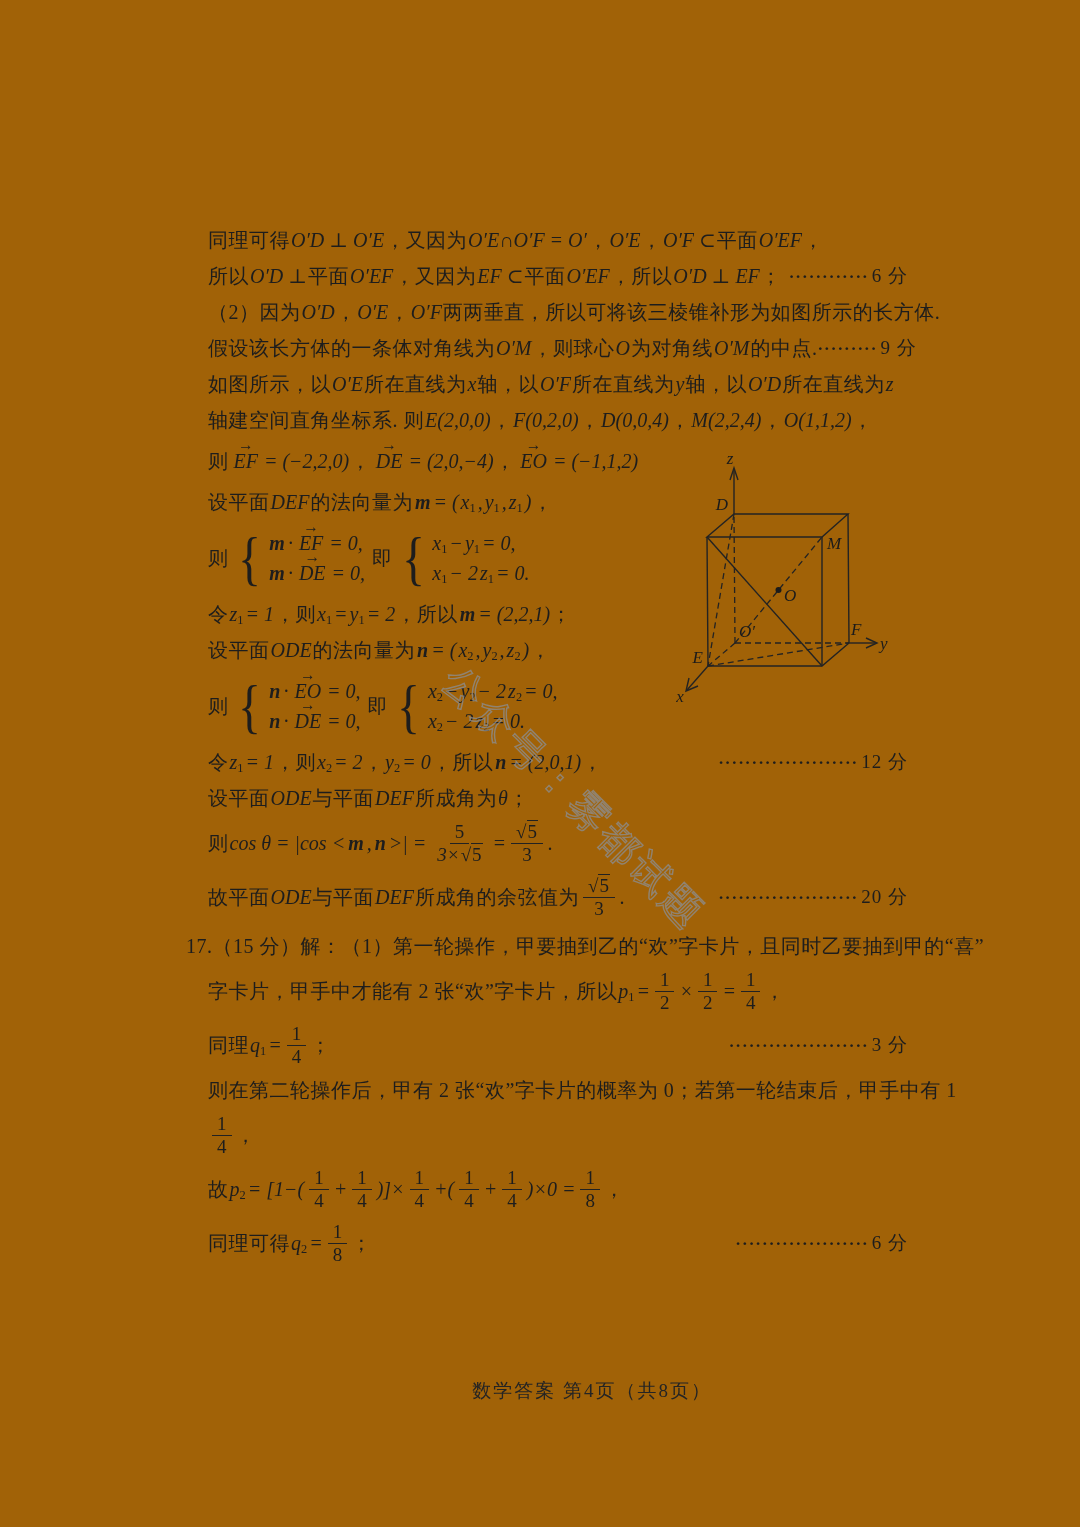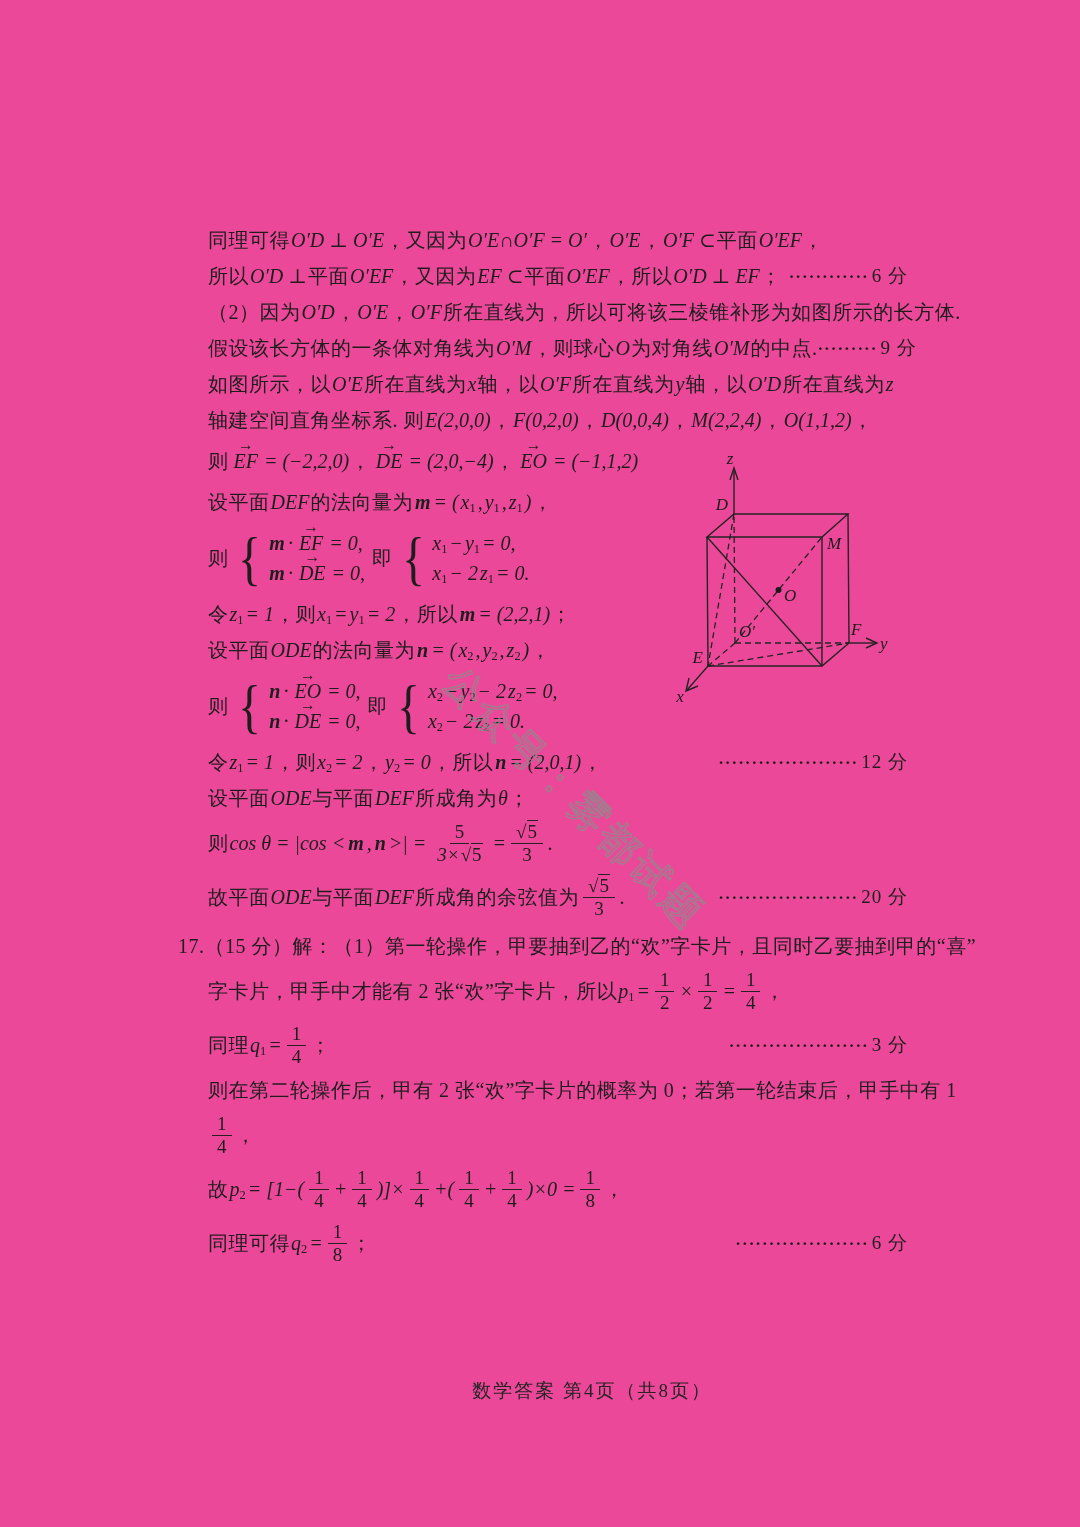--- a/index.html
+++ b/index.html
@@ -1,24 +1,24 @@
 <!DOCTYPE html>
 <html><head>
 <meta charset="utf-8">
 <style>
   html,body{margin:0;padding:0;}
   .page{
     position:relative;width:1080px;height:1527px;
-    background:#ec4899;overflow:hidden;
+    background:#a16207;overflow:hidden;
     font-family:"Liberation Serif","DejaVu Serif",serif;color:#1d1d1d;
   }
   .content{position:absolute;left:178px;top:222px;width:730px;}
   .line{display:flex;align-items:center;margin-left:30px;font-size:20px;white-space:nowrap;}
   .h0{min-height:36px}.hv{min-height:46px}.hf{min-height:54px}.hc{min-height:76px}
-  .outdent{margin-left:0;margin-top:4px;}
+  .outdent{margin-left:8px;margin-top:4px;}
   .tx{letter-spacing:0.5px;}
   .mi{font-style:italic;padding:0 1px;}
   .mb{font-style:italic;font-weight:700;padding:0 2px;}
   sub{font-size:0.62em;font-style:normal;line-height:0;vertical-align:-0.25em;}
   .vec{position:relative;font-style:italic;margin:0 4px;padding:0 1px;text-align:center;}
   .vec::after{content:"→";position:absolute;left:0;right:0;top:-0.8em;font-size:0.78em;
     font-style:normal;text-align:center;line-height:1;}
   .sq{white-space:nowrap;}
   .sqv{border-top:1.4px solid #222;padding:0 1px;}
   .frac{display:inline-flex;flex-direction:column;align-items:center;margin:0 4px;
@@ -82,21 +82,21 @@
           <span class="score">6 分</span>
         </span>
       </div>
       <div class="line h0">
         <span class="tx">（2）因为</span>
         <span class="mi">O′D</span>
         <span class="tx">，</span>
         <span class="mi">O′E</span>
         <span class="tx">，</span>
         <span class="mi">O′F</span>
-        <span class="tx"> 所在直线为，所以可将该三棱锥补形为如图所示的长方体.</span>
+        <span class="tx"> 两两垂直，所以可将该三棱锥补形为如图所示的长方体.</span>
       </div>
       <div class="line h0">
         <span class="tx">假设该长方体的一条体对角线为</span>
         <span class="mi">O′M</span>
         <span class="tx">，则球心</span>
         <span class="mi">O</span>
         <span class="tx"> 为对角线</span>
         <span class="mi">O′M</span>
         <span class="tx"> 的中点.</span>
         <span class="fillx"></span>

